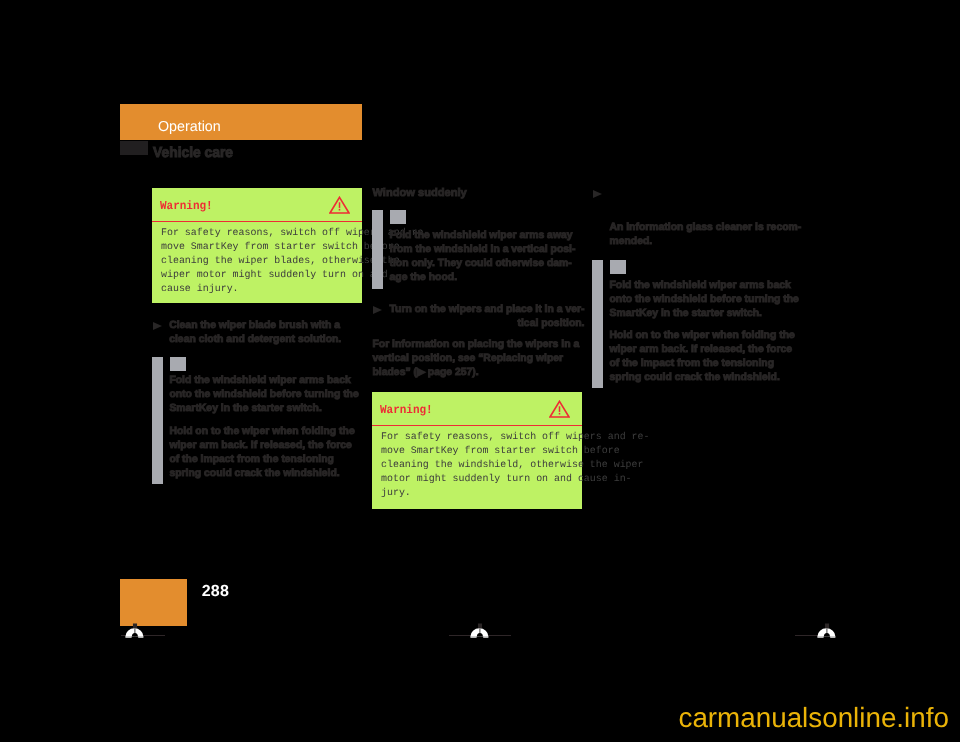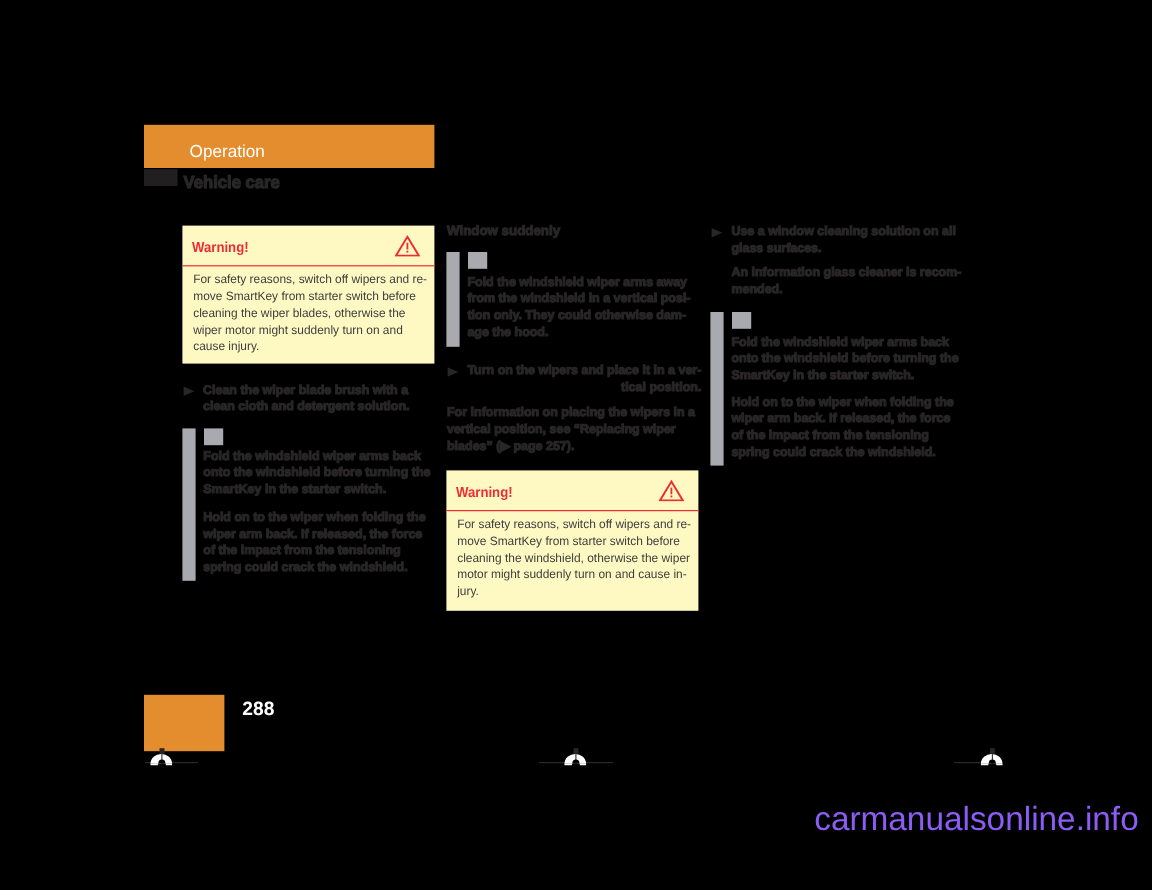--- a/index.html
+++ b/index.html
@@ -21,21 +21,21 @@
   .tb{position:absolute;white-space:pre;}
   
   .ink{color:#282626;font-weight:bold;font-size:10.4px;line-height:14px;
        transform-origin:left top;
        -webkit-text-stroke:1.0px #272424;paint-order:stroke fill;}
   
   .wtxt{color:#3d3d3d;font-size:10.1px;line-height:13.85px;
         transform:scaleX(.985);transform-origin:left top;}
 
   
-  .warnbox{position:absolute;background:#fef9c3;}
+  .warnbox{position:absolute;background:#bef264;font-family:Liberation Mono, monospace;}
   .warn-title{position:absolute;left:8.4px;top:11.7px;color:#ee2c35;font-size:12px;
               font-weight:bold;line-height:1;white-space:pre;
               transform:scaleX(.915);transform-origin:left top;}
   .warn-rule{position:absolute;left:0;right:0;top:32.5px;height:1.8px;background:#ee2c35;}
   .warn-tri{position:absolute;left:177px;top:7.5px;}
   .warn-body{left:8.8px;top:39.3px;}
 
   
   .heading{font-size:11.1px;font-weight:bold;color:#282626;line-height:1;white-space:pre;
            -webkit-text-stroke:1.0px #272424;paint-order:stroke fill;}
@@ -43,21 +43,21 @@
   .sq{position:absolute;background:#a8aab0;}
 
   
   .tri{position:absolute;width:0;height:0;
        border-left:9.5px solid #282626;border-top:4.6px solid transparent;border-bottom:4.6px solid transparent;}
 
   
   .pagenum-box{position:absolute;left:120px;top:579px;width:67px;height:47px;background:#e38d2e;}
   .pagenum{position:absolute;left:153.8px;top:583.8px;color:#fff;font-weight:bold;font-size:16px;letter-spacing:.15px;
            line-height:1;white-space:pre;margin-left:48px;}
-  .wm{position:absolute;left:678.5px;top:669px;color:#8b5cf6;font-size:27.8px;line-height:1;white-space:pre;}
+  .wm{position:absolute;left:678.5px;top:704px;color:#eab308;font-size:27.8px;line-height:1;white-space:pre;}
 
   
   .regmark{position:absolute;}
   .reghline{position:absolute;height:1.6px;background:#2e2628;}
 </style>
 </head>
 <body>
 
 <div class="page">
 
@@ -121,22 +121,20 @@
     </svg>
     <div class="warn-rule"></div>
     <div class="tb wtxt warn-body">For safety reasons, switch off wipers and re-
 move SmartKey from starter switch before
 cleaning the windshield, otherwise the wiper
 motor might suddenly turn on and cause in-
 jury.</div>
   </div>
 
   <div class="tri" style="left:593px;top:190.1px;"></div>
-  <div class="tb ink" style="left:609.5px;top:186.6px;">Use a window cleaning solution on all
-glass surfaces.</div>
   <div class="tb ink" style="left:609.5px;top:221.3px;">An information glass cleaner is recom-
 mended.</div>
 
   <div class="vbar" style="left:592px;top:260px;width:11px;height:128px;"></div>
   <div class="sq" style="left:609.5px;top:260px;width:16px;height:14px;"></div>
   <div class="tb ink" style="left:609.5px;top:278.5px;">Fold the windshield wiper arms back
 onto the windshield before turning the
 SmartKey in the starter switch.</div>
   <div class="tb ink" style="left:609.5px;top:329.2px;">Hold on to the wiper when folding the
 wiper arm back. If released, the force

